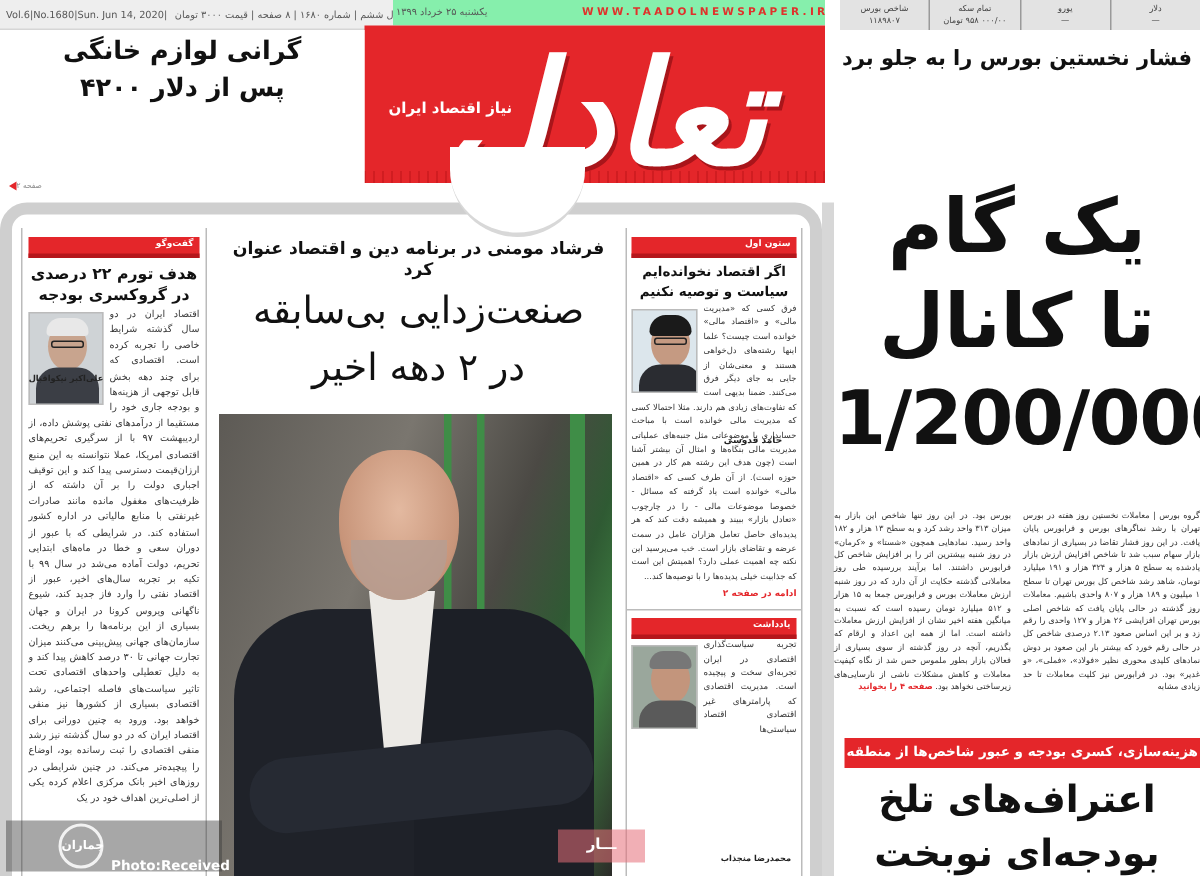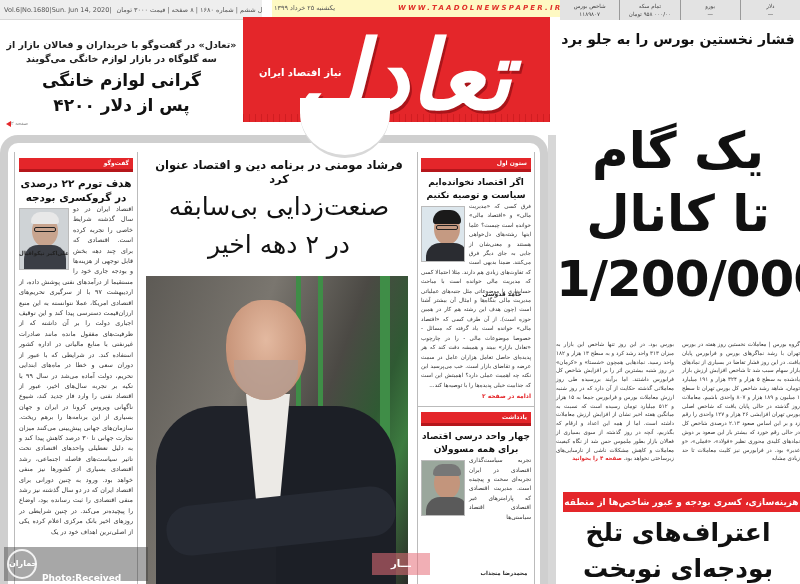--- a/index.html
+++ b/index.html
@@ -7,25 +7,25 @@
   body { position: relative; font-family: "DejaVu Sans", sans-serif; color: #111; }
 
   
   .top-strip-left {
     position: absolute; left: 0; top: 0; width: 262px; height: 20px;
     background: #eee; border-bottom: 1px solid #d6d6d6;
     font-size: 6.5px; color: #555; line-height: 20px; padding-left: 4px; white-space: nowrap; overflow: hidden;
   }
   .top-strip-left .fa { margin-left: 3px; }
   .top-strip-mid {
-    position: absolute; left: 272px; top: 0; width: 288px; height: 17px;
-    background: #fef9c3; font-size: 6.5px; color: #555; line-height: 17px; white-space: nowrap; overflow: hidden;
+    position: absolute; left: 262px; top: 0; width: 288px; height: 17px;
+    background: #86efac; font-size: 6.5px; color: #555; line-height: 17px; white-space: nowrap; overflow: hidden;
   }
   .top-strip-mid .date { position: absolute; left: 2px; }
-  .top-strip-mid .url  { position: absolute; left: 126px; letter-spacing: 2.2px; color: #e0312b; font-weight: bold; font-size: 7px; font-style: italic; }
+  .top-strip-mid .url  { position: absolute; left: 126px; letter-spacing: 2.2px; color: #e0312b; font-weight: bold; font-size: 7px; }
   .market-strip {
     position: absolute; left: 560px; top: 0; width: 240px; height: 20px;
     background: #e3e3e3; display: flex; flex-direction: row-reverse;
   }
   .market-cell {
     flex: 1; border-left: 1px solid #9a9a9a; text-align: center;
     font-size: 5.5px; color: #444; line-height: 8px; padding-top: 2px; direction: rtl;
   }
   .market-cell:last-child { border-left: none; }
 
@@ -178,20 +178,21 @@
   .sub-title {
     position: absolute; left: 556px; top: 515px; width: 244px; text-align: center; direction: rtl;
     font-size: 25px; font-weight: bold; line-height: 36px; color: #111;
   }
   .col-sep { position: absolute; left: 548px; top: 135px; width: 8px; height: 449px; background: #d7d7d7; }
 
   
   .wm-jamaran {
     position: absolute; left: 4px; top: 547px; height: 34px; width: 144px; display: flex; align-items: center;
     background: rgba(60,60,60,.45);
+    padding-left: 32px;
   }
   .wm-jamaran .circle {
     width: 30px; height: 30px; border-radius: 50%; border: 2px solid rgba(255,255,255,.85); margin-right: 5px; margin-left: 3px;
     color: #fff; font-size: 8px; text-align: center; line-height: 26px; font-weight: bold;
   }
   .wm-jamaran .txt { color: #fff; font-size: 9px; line-height: 11px; font-weight: bold; margin-top: 40px; }
   .wm-pink {
     position: absolute; left: 372px; top: 553px; width: 58px; height: 22px; background: rgba(230,110,120,.55);
     color: #fff; font-size: 10px; font-weight: bold; text-align: center; line-height: 22px; direction: rtl;
   }
@@ -226,21 +227,20 @@
   </div>
 </div>
 
 <div class="masthead">
   <div class="logo">تعادل</div>
   <div class="tagline">نیاز اقتصاد ایران</div>
   <div class="ticks"></div>
 </div>
 
 <div class="teaser-left">
-  <div class="kicker">«تعادل» در گفت‌وگو با خریداران و فعالان بازار از سه گلوگاه در بازار لوازم خانگی می‌گویند</div>
   <div class="headline">گرانی لوازم خانگی</div>
   <div class="headline">پس از دلار ۴۲۰۰</div>
   <div class="page-ref">صفحه ۲</div>
 </div>
 
 <div class="lead-kicker">
   <div>فشار نخستین بورس را به جلو برد</div>
 </div>
 <div class="lead-title">
   <div class="l1">یک گام</div>
@@ -307,21 +307,20 @@
       <div class="hair"></div>
       <div class="glasses"></div>
       <div class="body"></div>
     </div>
     <div class="body-text" style="font-size:5.6px; line-height:9.4px;">فرق کسی که «مدیریت مالی» و «اقتصاد مالی» خوانده است چیست؟ علما اینها رشته‌های دل‌خواهی هستند و معنی‌شان از جایی به جای دیگر فرق می‌کنند. ضمنا بدیهی است که تفاوت‌های زیادی هم دارند. مثلا احتمالا کسی که مدیریت مالی خوانده است با مباحث حسابداری یا موضوعاتی مثل جنبه‌های عملیاتی مدیریت مالی بنگاه‌ها و امثال آن بیشتر آشنا است (چون هدف این رشته هم کار در همین حوزه است). از آن طرف کسی که «اقتصاد مالی» خوانده است یاد گرفته که مسائل - خصوصا موضوعات مالی - را در چارچوب «تعادل بازار» ببیند و همیشه دقت کند که هر پدیده‌ای حاصل تعامل هزاران عامل در سمت عرضه و تقاضای بازار است. خب می‌پرسید این نکته چه اهمیت عملی دارد؟ اهمیتش این است که جذابیت خیلی پدیده‌ها را با توصیه‌ها کند...</div>
     <div class="more">ادامه در صفحه ۲</div>
   </div>
   <div class="divider"></div>
   <div>
     <div class="sec-bar">یادداشت</div>
-    <h3>چهار واحد درسی اقتصاد برای همه مسوولان</h3>
     <div class="portrait op-portrait-2">
       <div class="head"></div>
       <div class="hair"></div>
       <div class="body"></div>
     </div>
     <div class="body-text" style="font-size:5.8px; line-height:9.4px;">تجربه سیاست‌گذاری اقتصادی در ایران تجربه‌ای سخت و پیچیده است. مدیریت اقتصادی که پارامترهای غیر اقتصادی اقتصاد سیاستی‌ها</div>
   </div>
 </div>
 <div style="position:absolute; left:474px; top:290px; width:56px; font-size:6px;" class="caption">حامد قدوسی</div>
 <div style="position:absolute; left:476px; top:570px; width:56px; font-size:5.5px;" class="caption">محمدرضا منجذاب</div>

